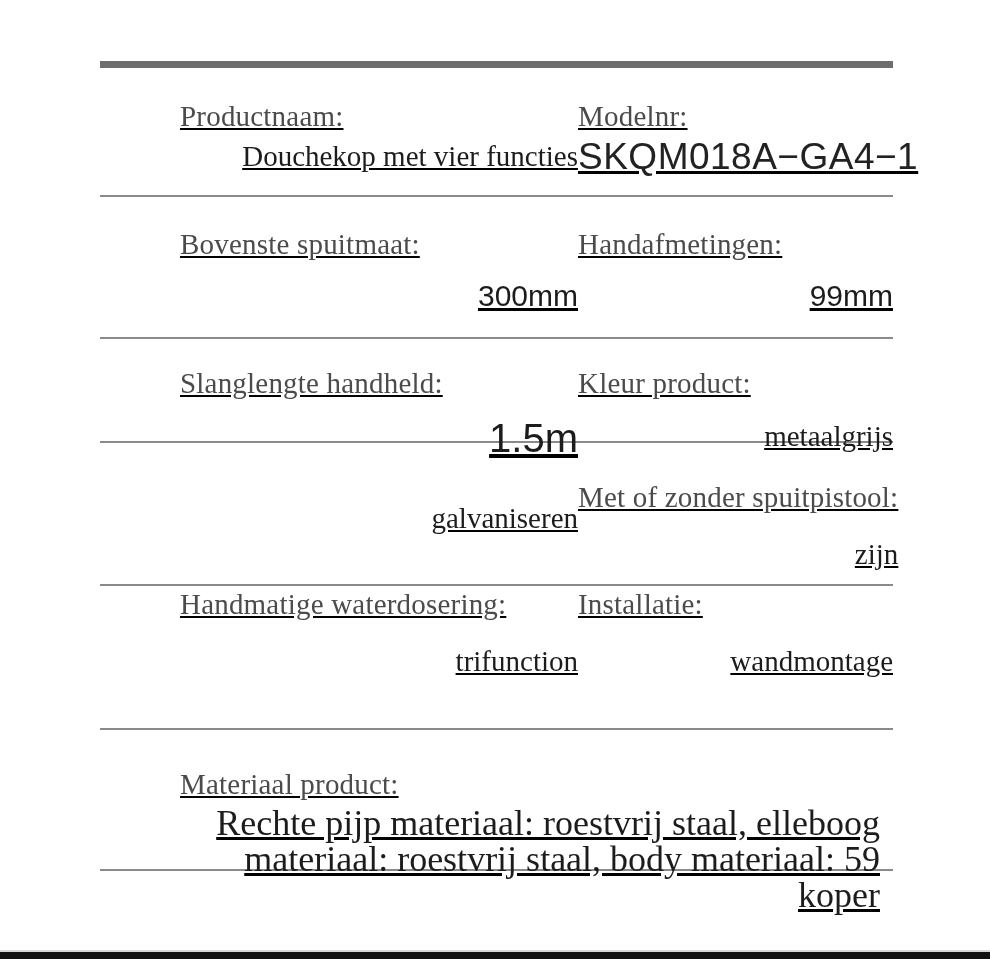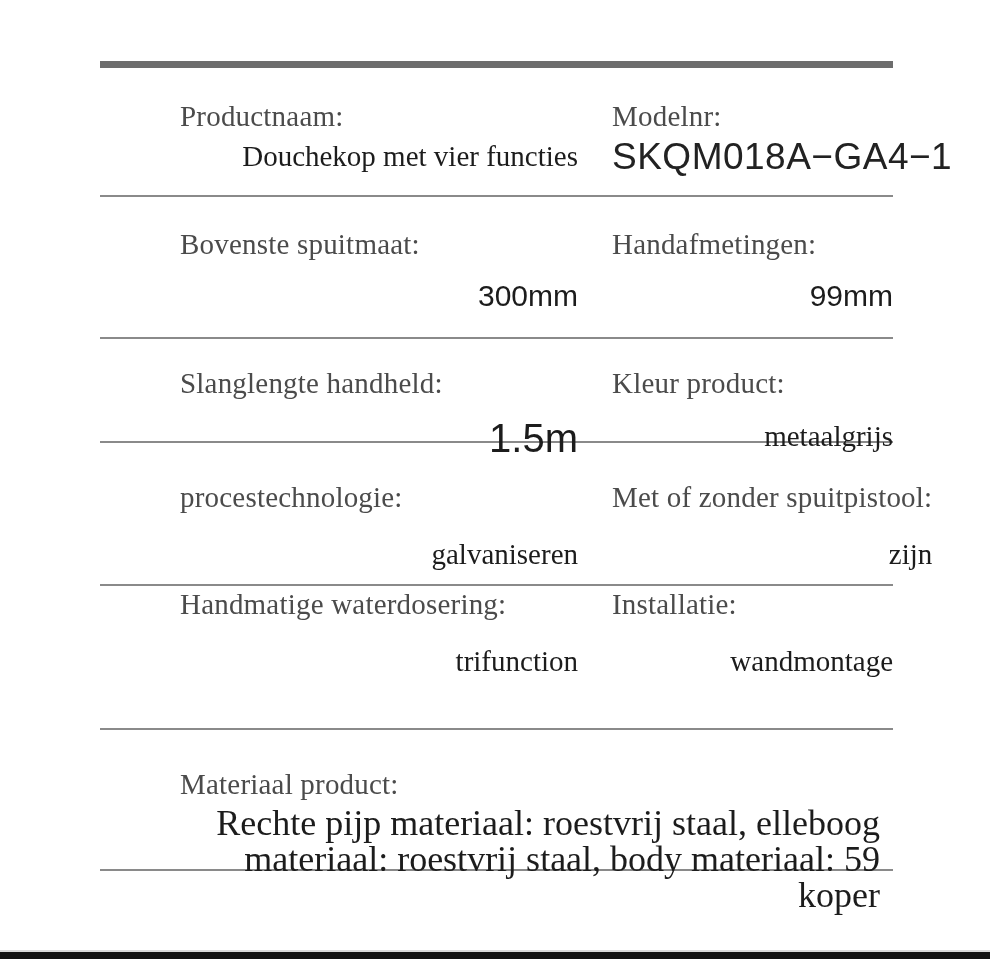--- a/index.html
+++ b/index.html
@@ -13,22 +13,22 @@
   }
   *{margin:0;padding:0;box-sizing:border-box;}
   html,body{width:990px;height:959px;background:var(--page-bg);overflow:hidden;}
   body{position:relative;font-family:"Liberation Serif", serif;}
 
   .sheet{position:absolute;left:100px;top:61px;width:793px;}
   .top-bar{height:7px;background:var(--top-bar-color);}
 
   .row{display:grid;grid-template-columns:478px 1fr;border-bottom:2px solid var(--divider-color);}
   .row.single{display:block;}
-  .cell{padding-left:80px;}
-  .cell.right{padding-left:0;margin-left:34px;}
+  .cell{padding-left:80px;text-decoration:underline;}
+  .cell.right{padding-left:0;}
 
   .r1{height:129px;padding-top:30px;}
   .r2{height:142px;padding-top:29px;}
   .r3{height:104px;padding-top:26px;}
   .r4{height:143px;padding-top:36px;}
   .r5{height:144px;}
   .r6{height:141px;padding-top:36px;}
 
   .label{
     font-family:"Liberation Serif", serif;
@@ -87,21 +87,20 @@
       <div class="value v-sans-lg mt-c">1.5m</div>
     </div>
     <div class="cell right">
       <div class="label">Kleur product:</div>
       <div class="value mt-c">metaalgrijs</div>
     </div>
   </div>
 
   <div class="row r4">
     <div class="cell">
-      <div class="label">procestechnologie:</div>
       <div class="value mt-d">galvaniseren</div>
     </div>
     <div class="cell right">
       <div class="label">Met of zonder spuitpistool:</div>
       <div class="value mt-d">zijn</div>
     </div>
   </div>
 
   <div class="row r5">
     <div class="cell">

